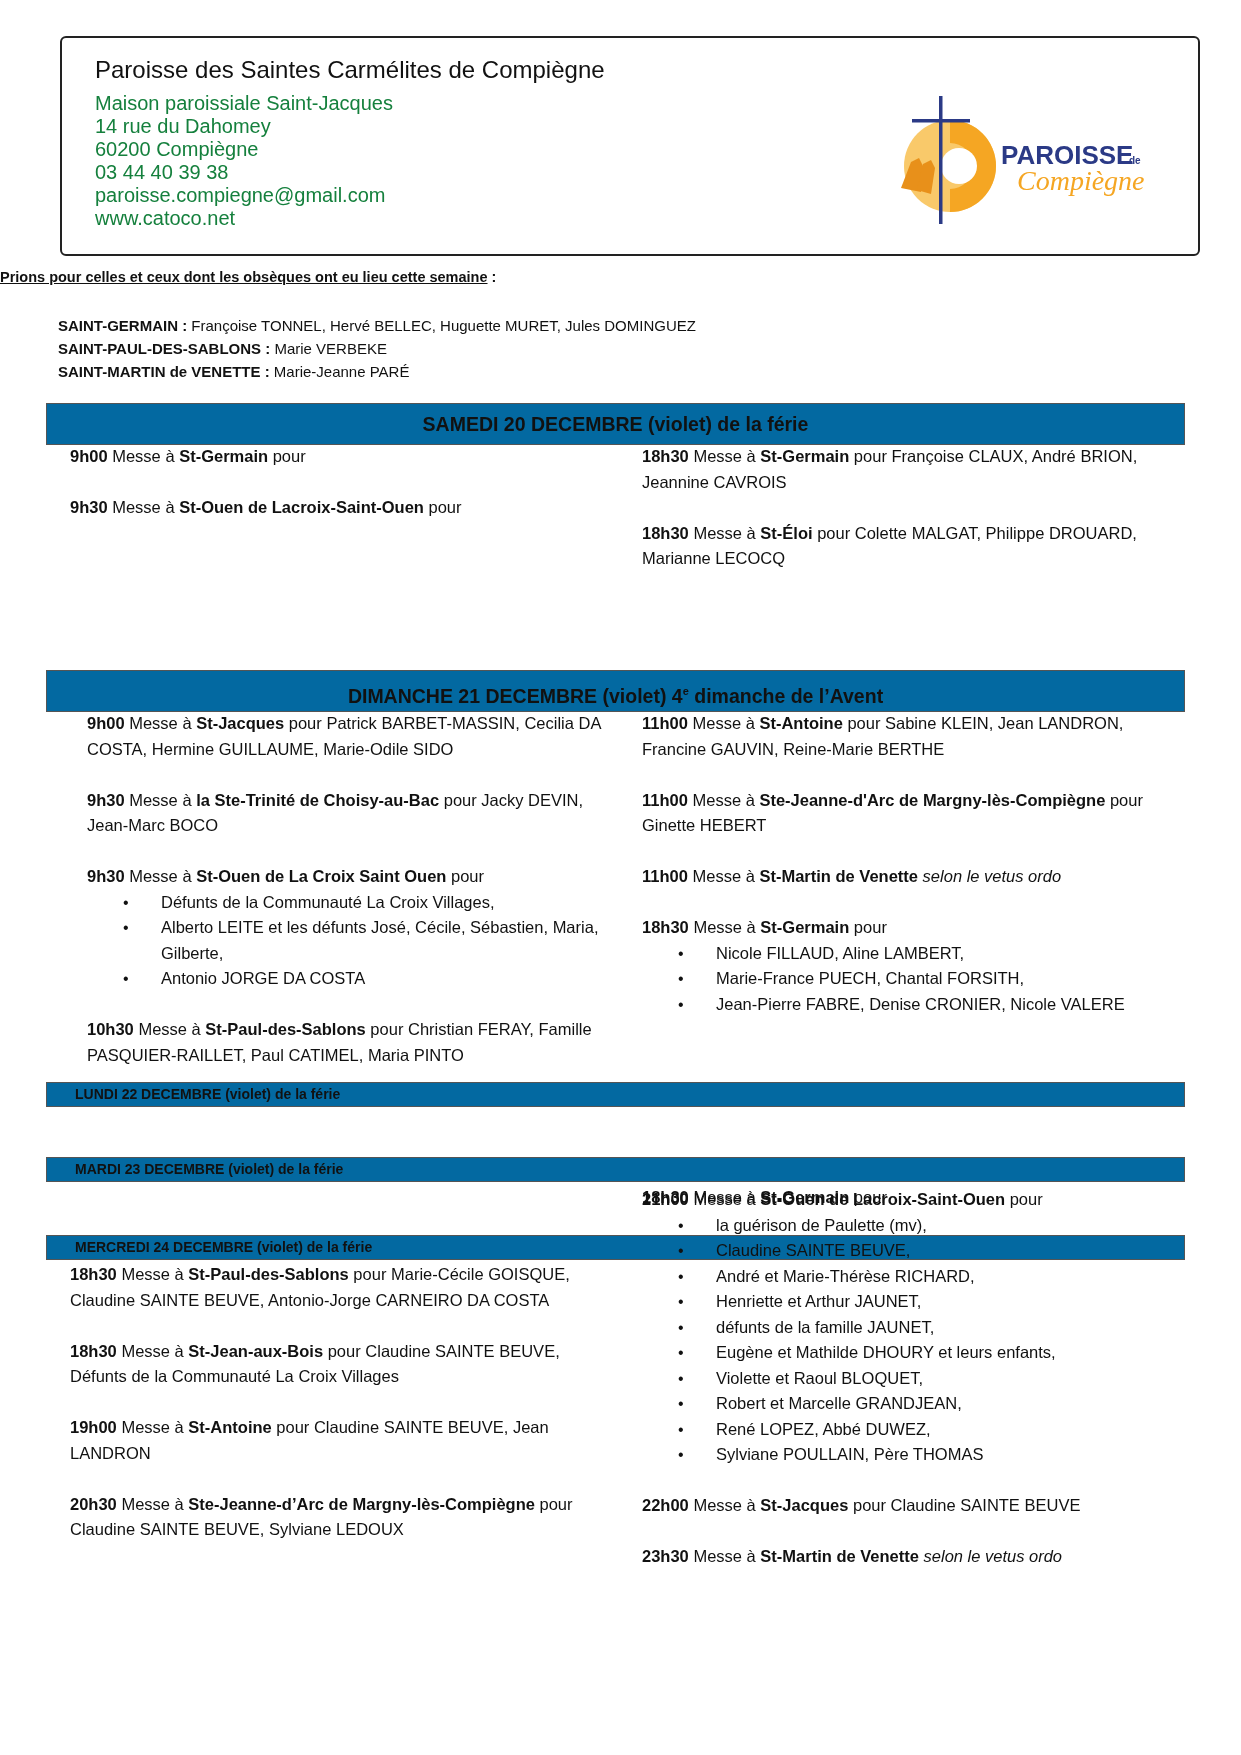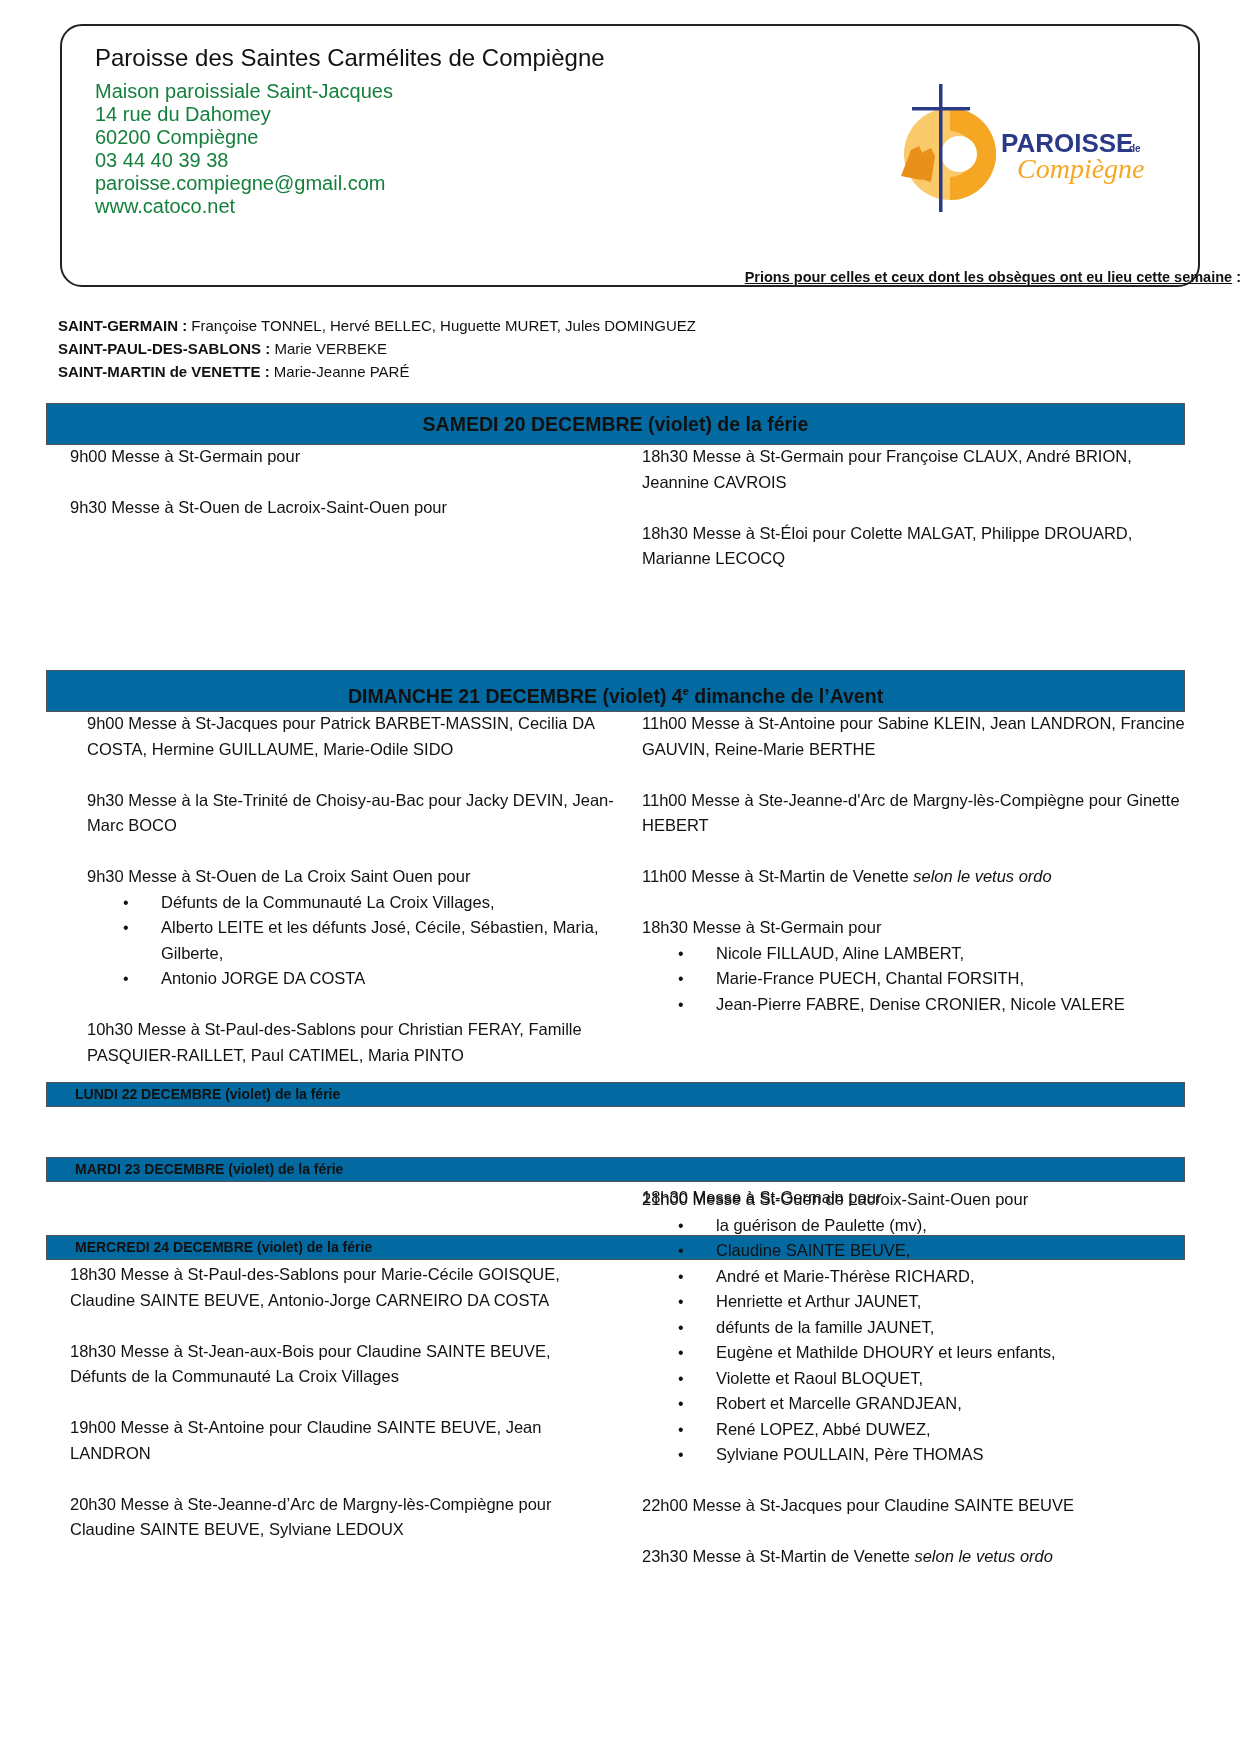--- a/index.html
+++ b/index.html
@@ -1,47 +1,47 @@
 <!DOCTYPE html>
 <html><head>
 <meta charset="utf-8">
 <style>
   html, body { margin: 0; padding: 0; background: #ffffff; }
   body {
     width: 1241px; height: 1755px; position: relative; overflow: hidden;
     font-family: "Liberation Sans", sans-serif; color: #111;
   }
   .header-box {
-    position: absolute; left: 60px; top: 24px; width: 1140px; height: 263px;
-    border: 2px solid #222; border-radius: 22px; box-sizing: border-box;
+    position: absolute; left: 60px; top: 36px; width: 1140px; height: 220px;
+    border: 2px solid #222; border-radius: 6px; box-sizing: border-box;
   }
   .h-title { position: absolute; left: 33px; top: 18px; font-size: 24px; color: #111; }
   .h-lines { position: absolute; left: 33px; top: 54px; font-size: 20px; line-height: 23px; color: #15803d; }
   .logo { position: absolute; left: 815px; top: 28px; width: 280px; height: 160px; }
 
   .prions {
-    position: absolute; top: 269px; left: 0; width: 1241px; text-align: right;
+    position: absolute; top: 269px; left: 0; width: 1241px; text-align: left;
     font-size: 14.5px; font-weight: bold;
   }
   .prions u { text-decoration: underline; }
   .obs { position: absolute; left: 58px; top: 314px; font-size: 15px; line-height: 23px; }
   .obs b { font-weight: bold; }
 
   .day-h {
     position: absolute; left: 46px; width: 1139px; box-sizing: border-box;
     border: 1.5px solid #555; background: #0369a1;
   }
   .day-big { height: 42px; font-size: 19.5px; font-weight: bold; text-align: center; line-height: 40px; }
   .day-small { height: 25px; font-size: 14px; font-weight: bold; line-height: 23px; padding-left: 28px; }
 
   .col { position: absolute; font-size: 16.5px; line-height: 25.5px; }
   .col-left { left: 70px; width: 540px; }
   .col-right { left: 642px; width: 545px; }
   .entry { margin-bottom: 25.5px; }
-  .entry b { font-weight: normal; }
+  .entry b { font-weight: bold; }
   .entry i { font-style: italic; }
   ul.bul { margin: 0; padding: 0; list-style: none; }
   ul.bul li { position: relative; padding-left: 74px; }
   ul.bul li::before {
     content: "•"; position: absolute; left: 36px; top: 0; font-size: 16px;
   }
 </style>
 </head>
 <body>
 

